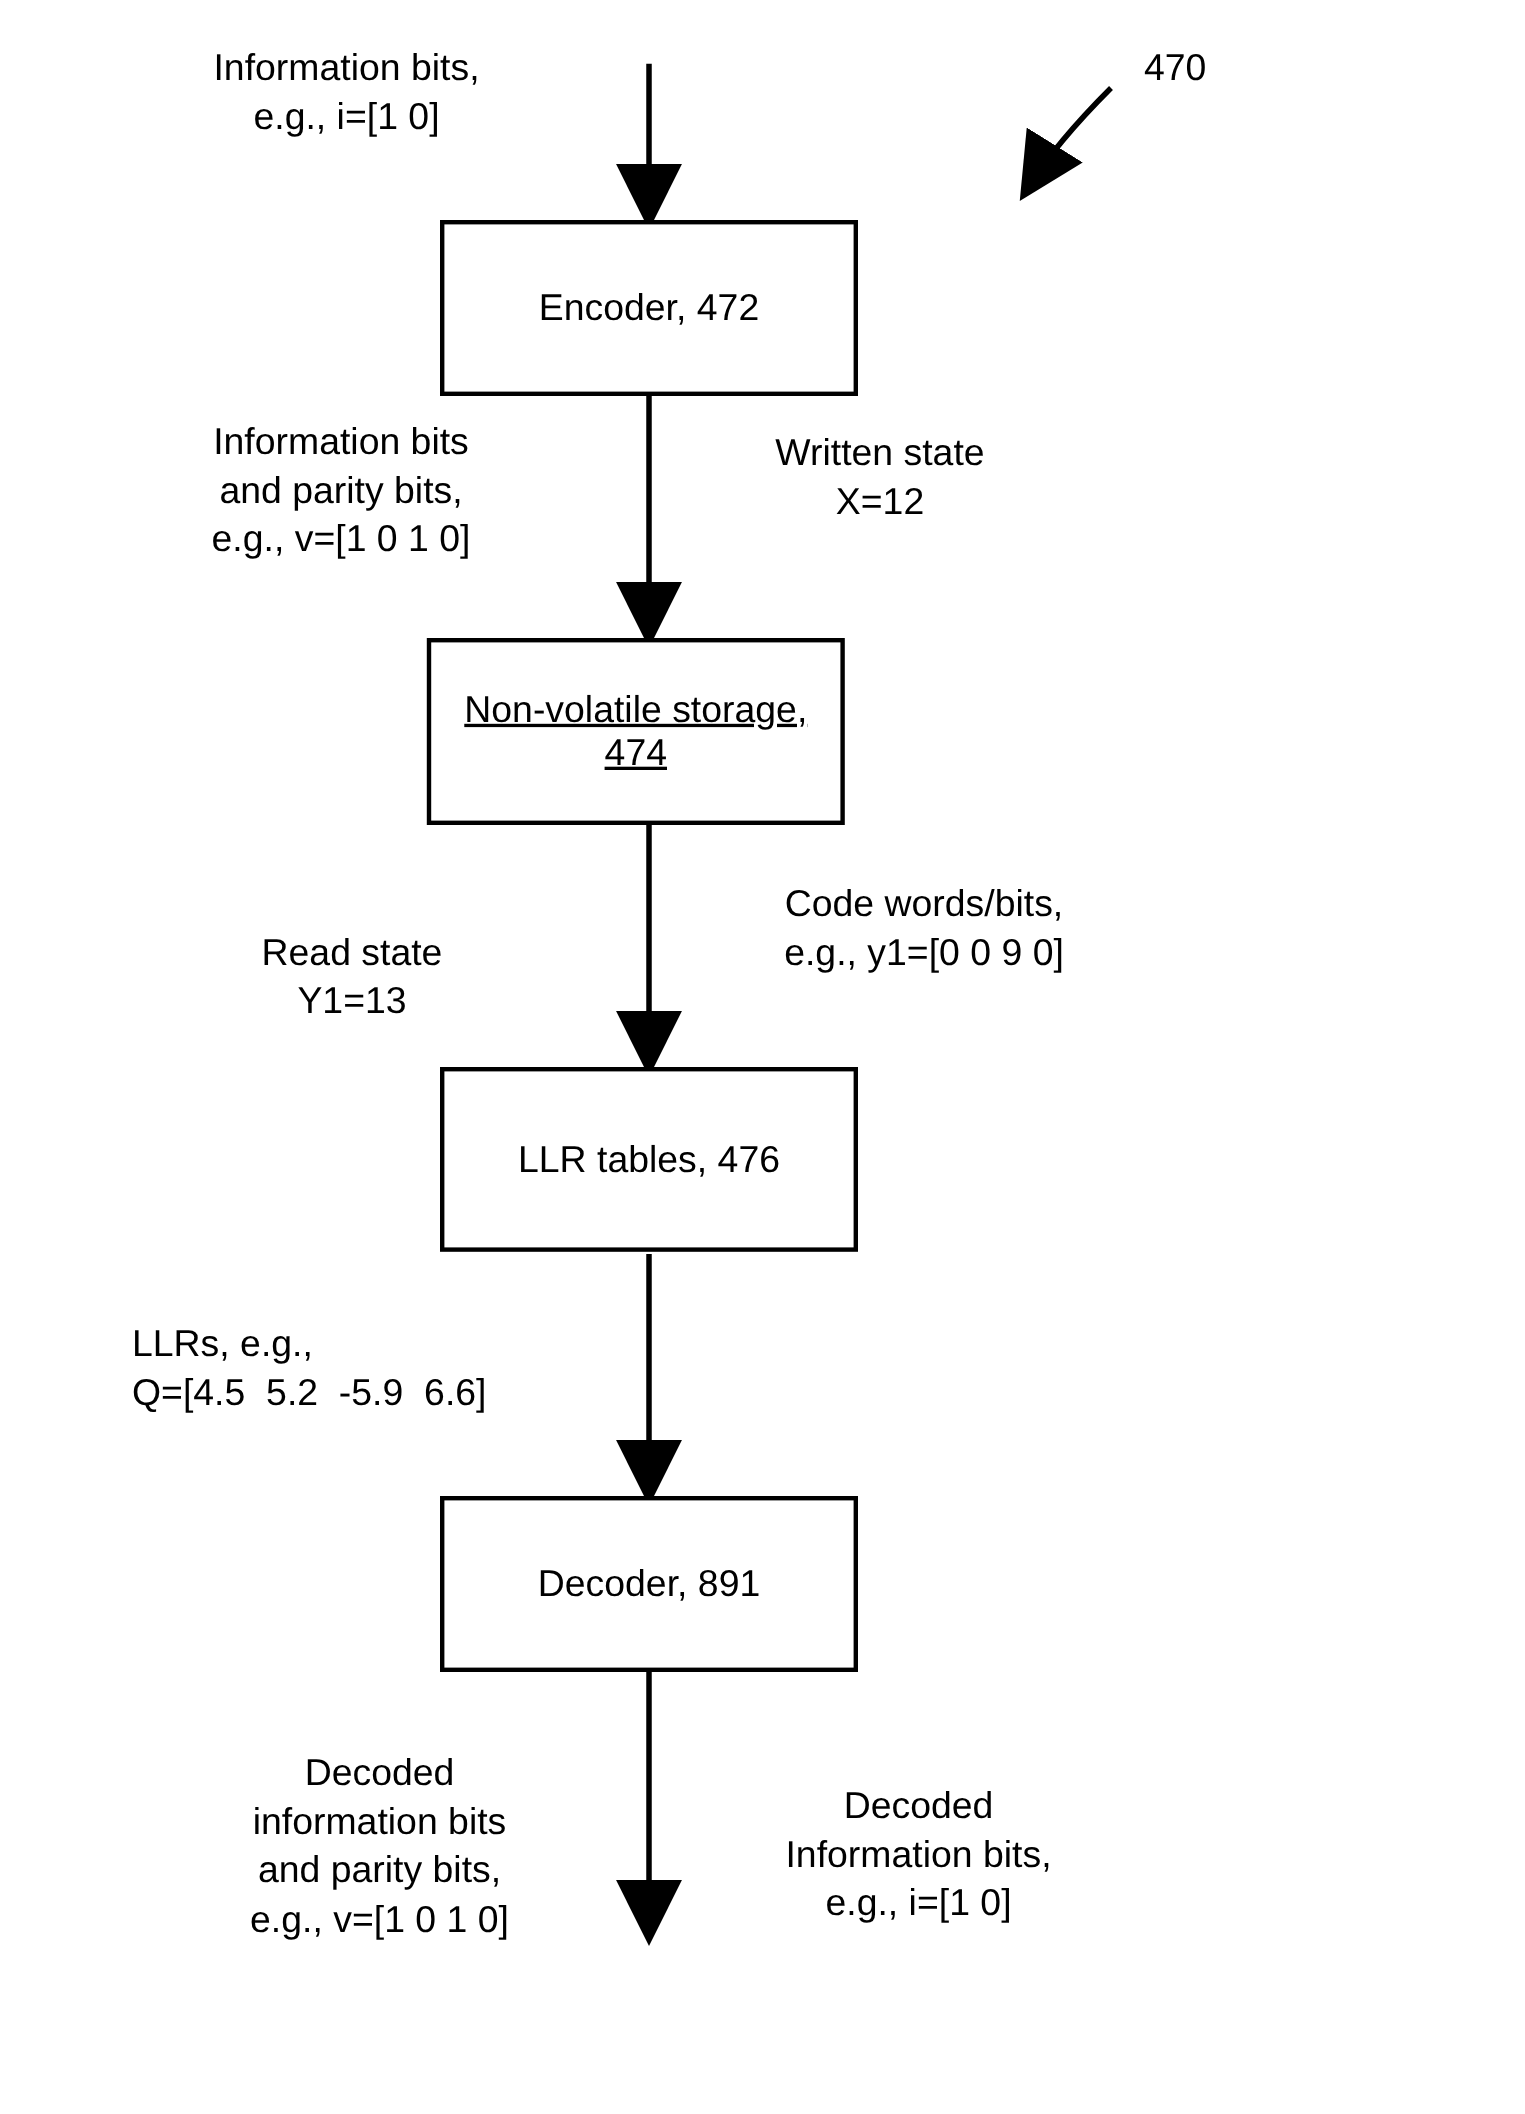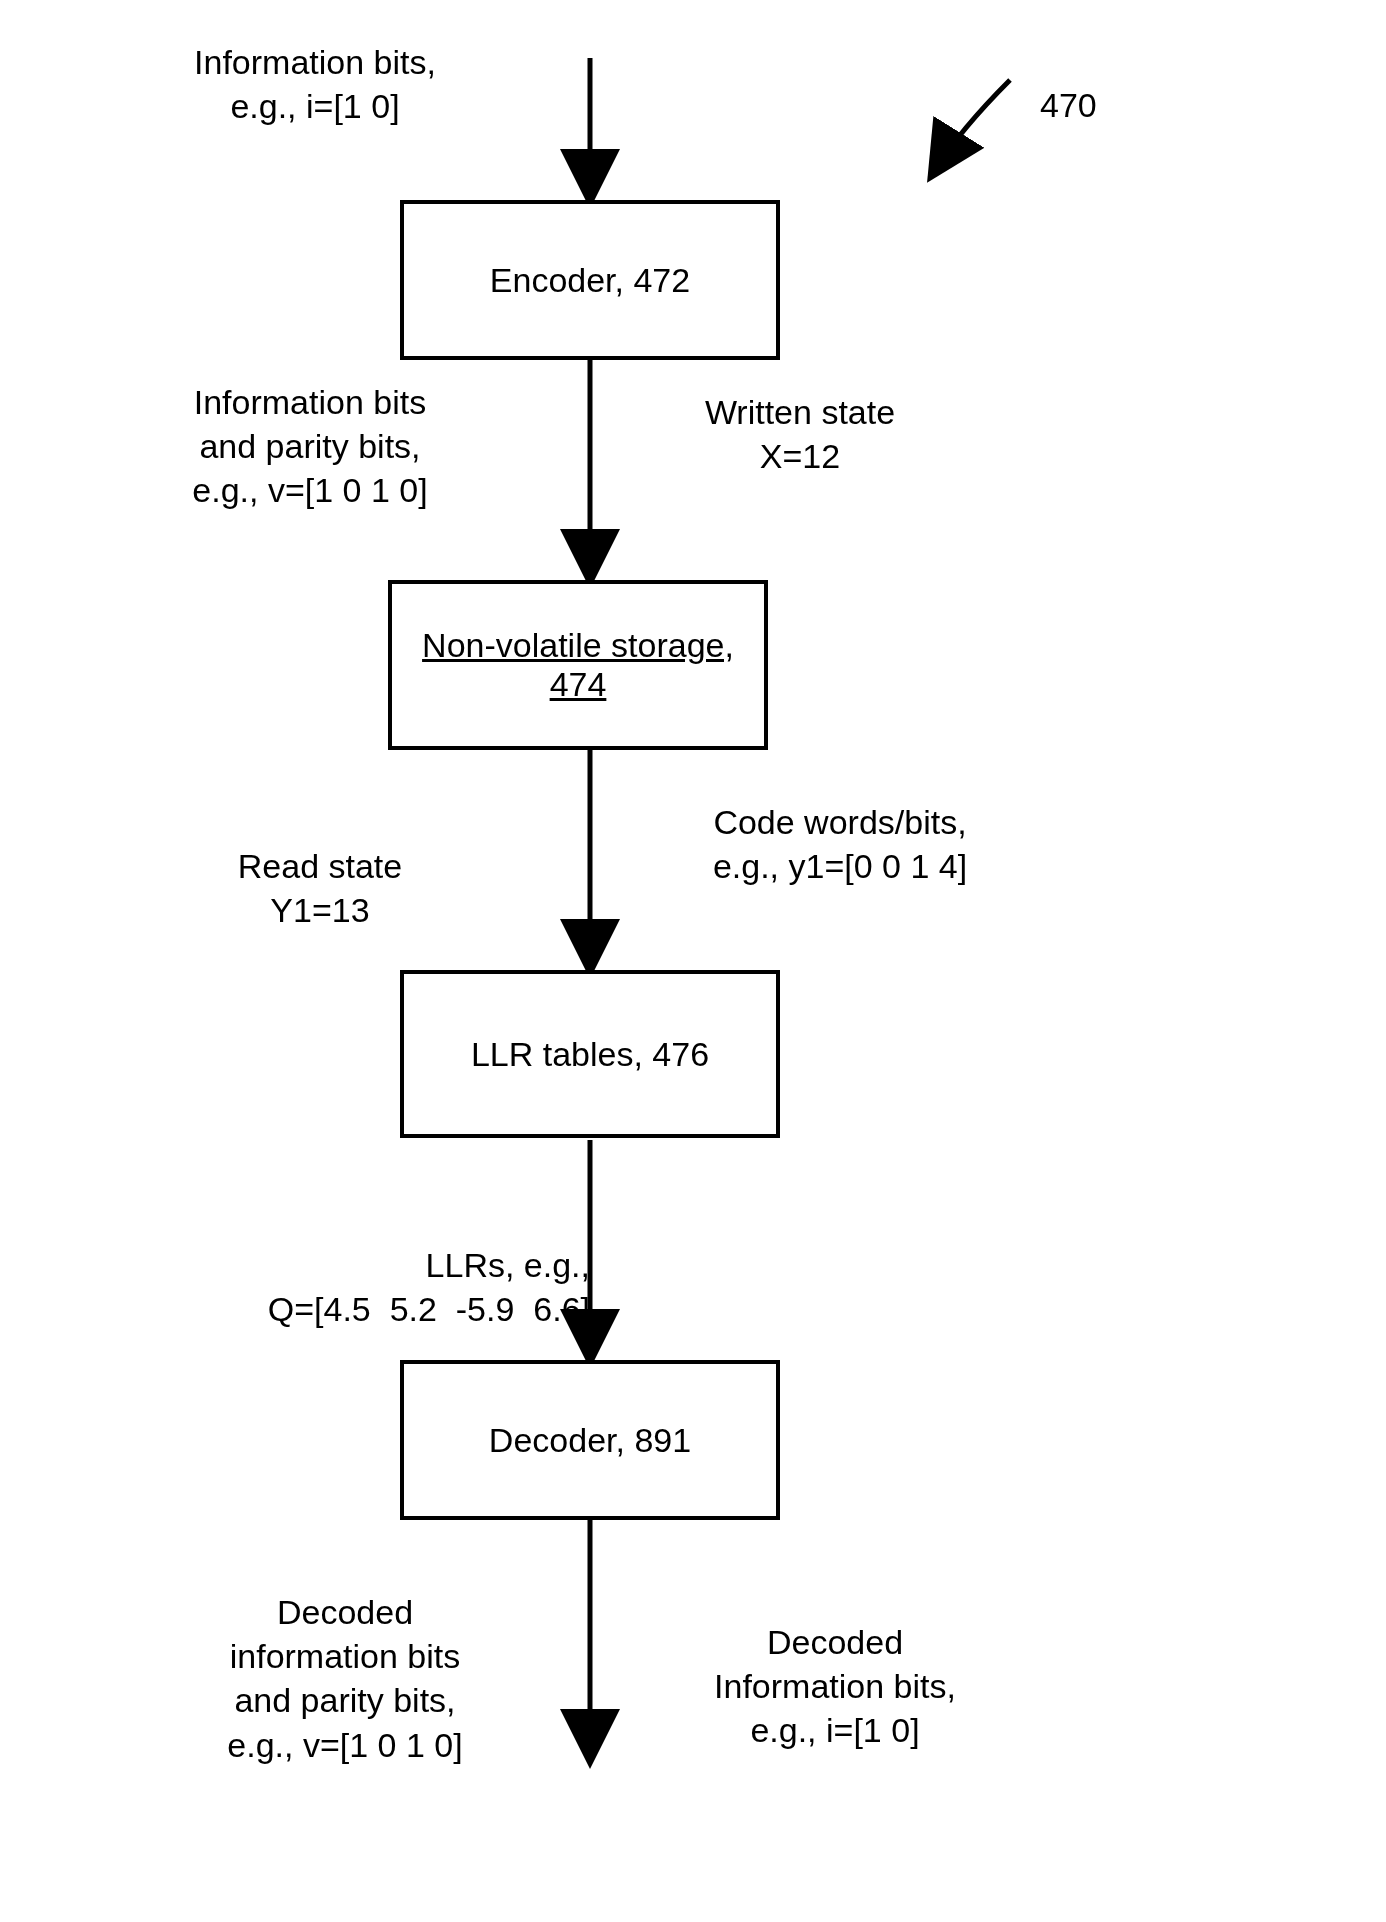--- a/index.html
+++ b/index.html
@@ -24,21 +24,21 @@
     justify-content: center;
     text-align: center;
     box-sizing: border-box;
     padding: 10px;
   }
   .label {
     position: absolute;
     white-space: pre;
     line-height: 1.3;
   }
-  .label.left { text-align: right; margin-top: 43px; }
+  .label.left { text-align: left; }
   .label.center { text-align: center; }
   svg.arrows {
     position: absolute;
     top: 0;
     left: 0;
     width: 1306px;
     height: 1842px;
     pointer-events: none;
   }
 </style>
@@ -83,21 +83,21 @@
 X=12</div>
 
   <div class="box" style="left:348px; top:540px; width:380px; height:170px;text-decoration:underline;">
     <span>Non-volatile
 storage, 474</span>
   </div>
 
   <div class="label center" style="left:130px; top:760px; width:300px;margin-top:44px;">Read state
 Y1=13</div>
   <div class="label center" style="left:600px; top:760px; width:400px;">Code words/bits,
-e.g., y1=[0 0 1 4]</div>
+e.g., y1=[0 0 9 0]</div>
 
   <div class="box" style="left:360px; top:930px; width:380px; height:168px;">
     <span>LLR tables,
 476</span>
   </div>
 
   <div class="label left" style="left:80px; top:1160px; width:470px;">LLRs, e.g.,
 Q=[4.5  5.2  -5.9  6.6]</div>
 
   <div class="box" style="left:360px; top:1320px; width:380px; height:160px;">

